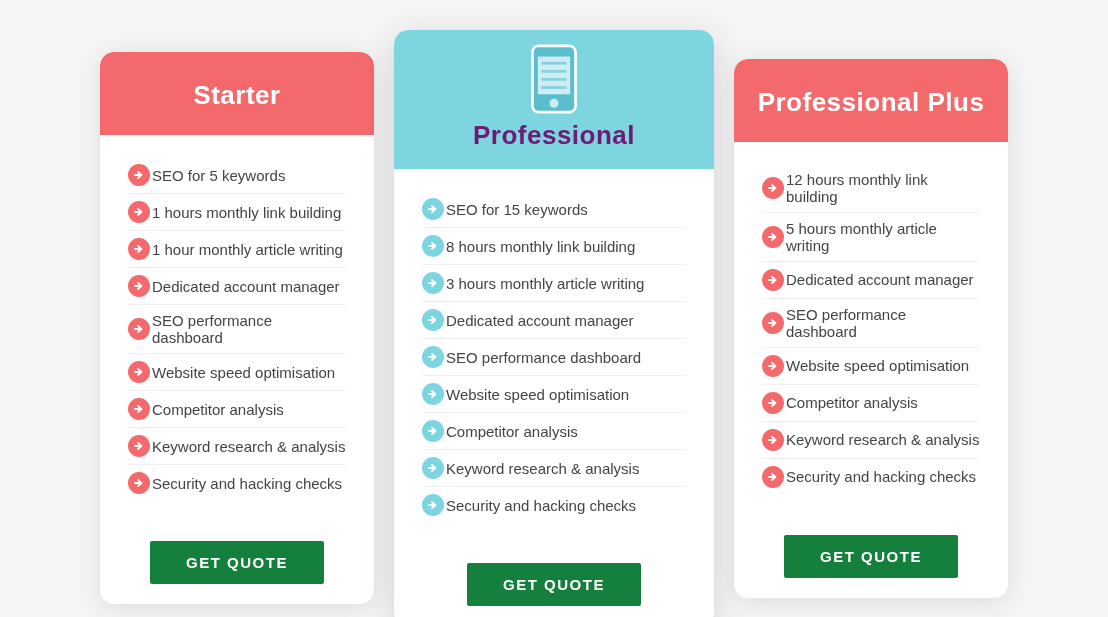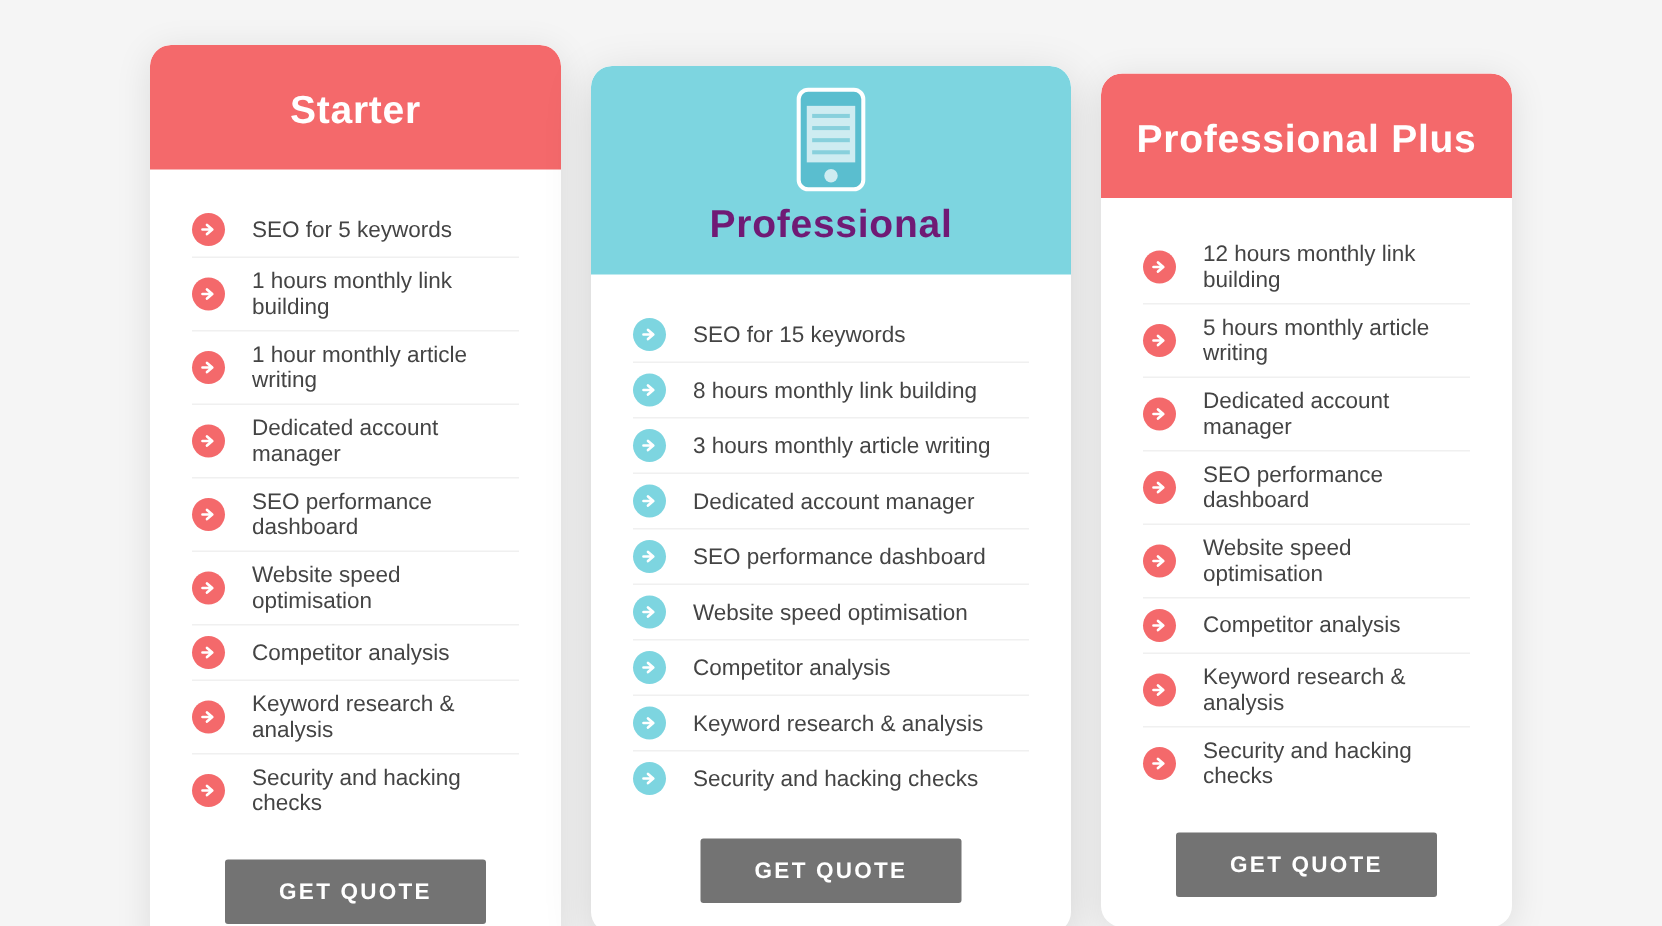--- a/index.html
+++ b/index.html
@@ -65,21 +65,21 @@
       display: flex;
       flex-direction: column;
     }
     .feature-list {
       list-style: none;
       flex: 1;
     }
     .feature-list li {
       display: flex;
       align-items: center;
-      gap: 18px;
+      gap: 2px;
       padding: 7px 0;
       font-size: 15px;
       color: #444;
       border-bottom: 1px solid #f0f0f0;
     }
     .feature-list li:last-child {
       border-bottom: none;
     }
     .feature-icon {
       display: inline-flex;
@@ -93,22 +93,22 @@
     }
     .feature-icon.teal {
       background: #7dd5e0;
     }
     .feature-icon svg {
       width: 12px;
       height: 12px;
     }
     .cta-btn {
       display: block;
-      margin: 22px auto 0;
-      background: #737373;
+      margin: 40px auto 0;
+      background: #15803d;
       color: #fff;
       border: none;
       border-radius: 2px;
       padding: 13px 36px;
       font-size: 15px;
       font-weight: 700;
       letter-spacing: 1.5px;
       cursor: pointer;
       text-transform: uppercase;
       transition: background 0.2s;

